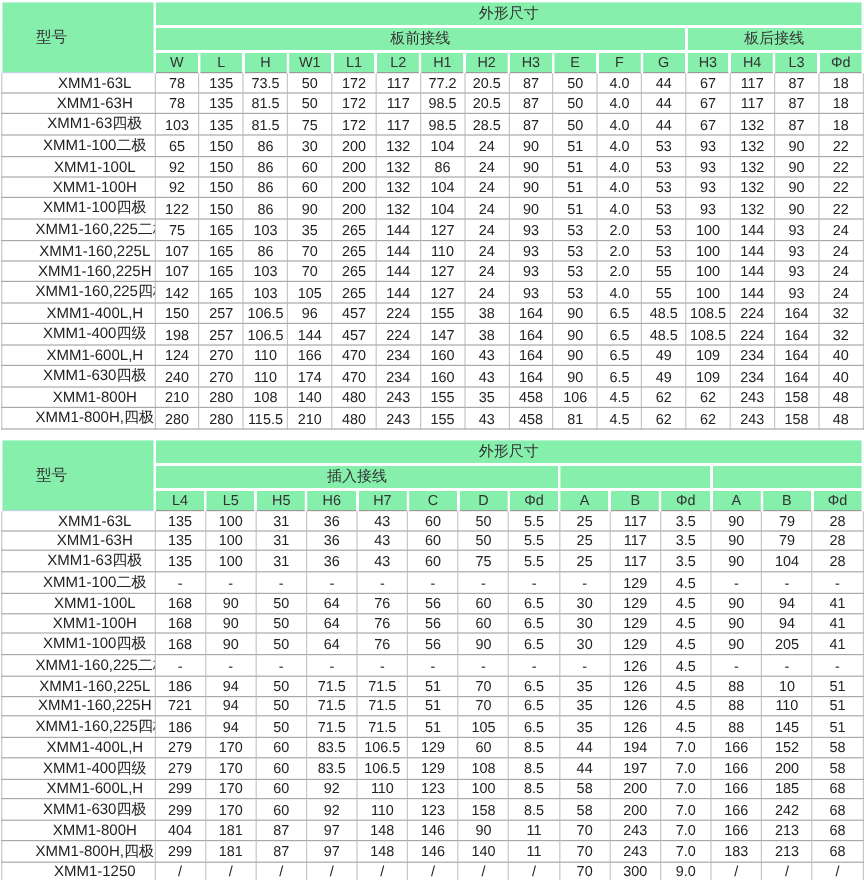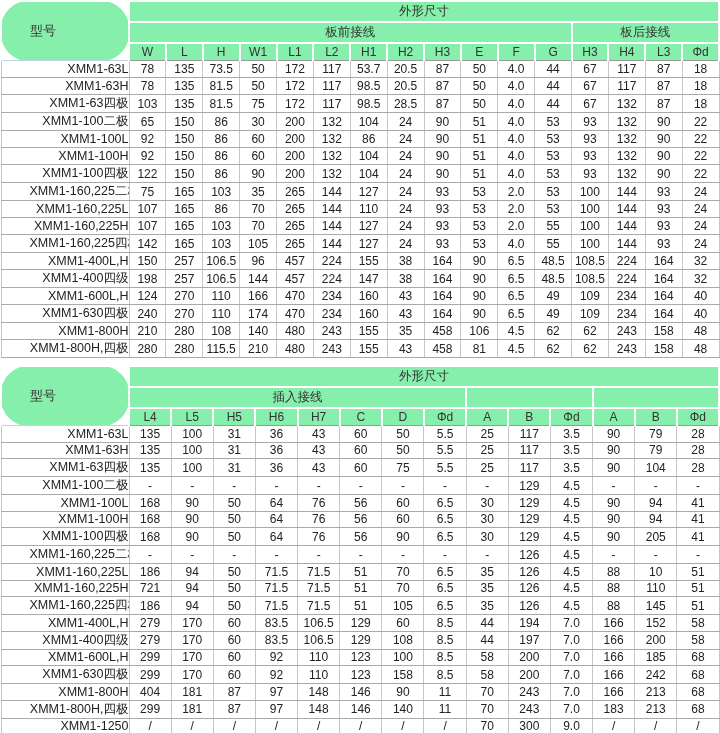--- a/index.html
+++ b/index.html
@@ -27,39 +27,38 @@
     padding:1px 0;
     text-align:center;
     overflow:hidden;
     white-space:nowrap;
   }
   thead tr.letters-row th{font-size:12px;border-bottom:1px solid #9a9a9a;}
   th.model-h{
     text-align:left;
     padding-left:28px;
     font-size:13px;
-    border-radius:27px;
   }
   tbody td{
     background:#fff;
     border-left:1px solid #c6c6c6;
     border-right:1px solid #c6c6c6;
     border-top:1px solid #a9a9a9;
     border-bottom:1px solid #a9a9a9;
     text-align:center;
     font-size:12px;
     color:#222;
     height:16px;
     padding:0;
     overflow:hidden;
     white-space:nowrap;
   }
   #t2 tbody td{height:15.5px;}
   tbody td.model{
-    text-align:right;
+    text-align:center;
     padding-left:28px;
     font-size:12.5px;
   }
   .grp{border-left:1px solid #858585 !important;}
   thead th.grp{border-left:2px solid #dcebf5;}
   .table-gap{height:7px;}
 </style>
 </head>
 <body>
 
@@ -98,21 +97,21 @@
   </thead>
   <tbody>
       <tr>
         <td class="model">XMM1-63L</td>
         <td>78</td>
         <td>135</td>
         <td>73.5</td>
         <td>50</td>
         <td>172</td>
         <td>117</td>
-        <td>53.7</td>
+        <td>77.2</td>
         <td>20.5</td>
         <td>87</td>
         <td>50</td>
         <td>4.0</td>
         <td>44</td>
         <td class="grp">67</td>
         <td>117</td>
         <td>87</td>
         <td>18</td>
       </tr>

